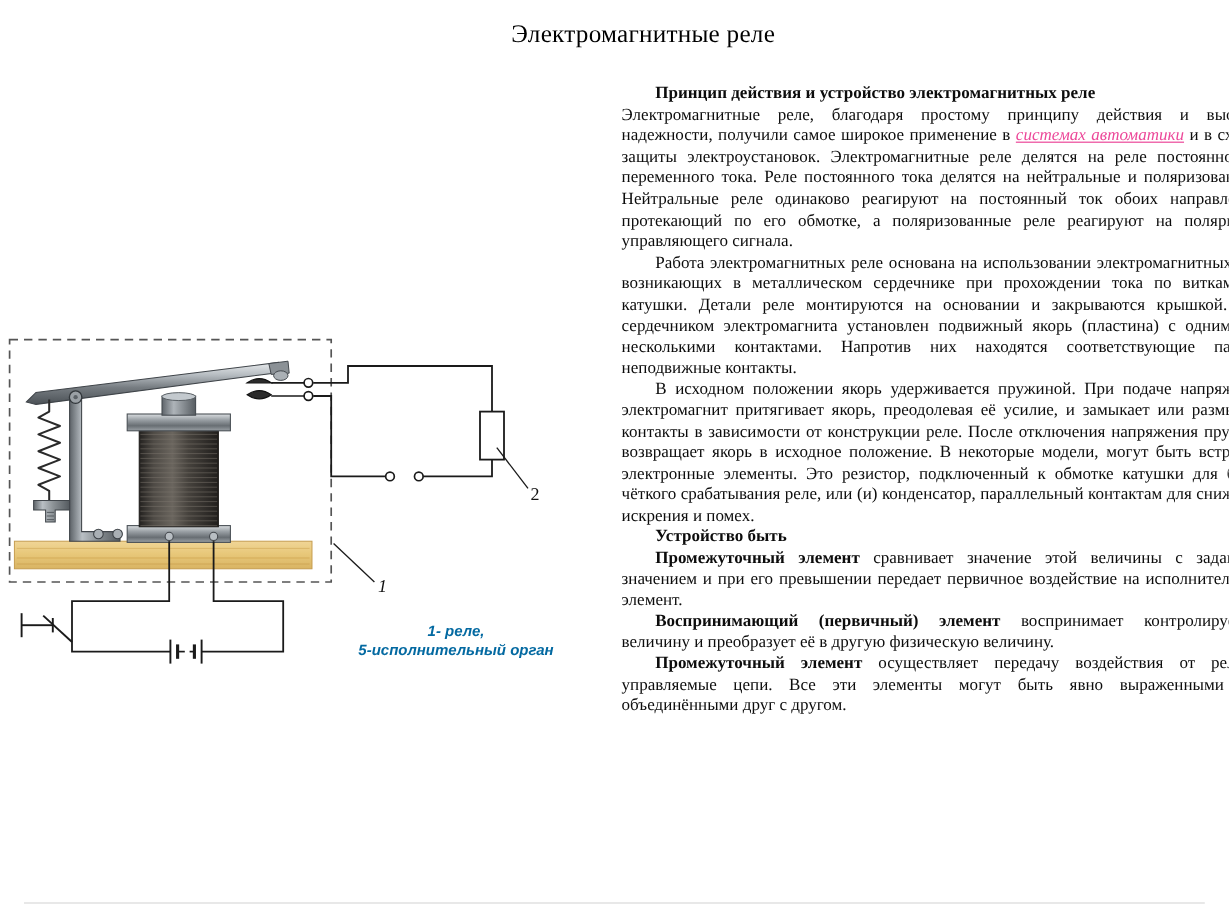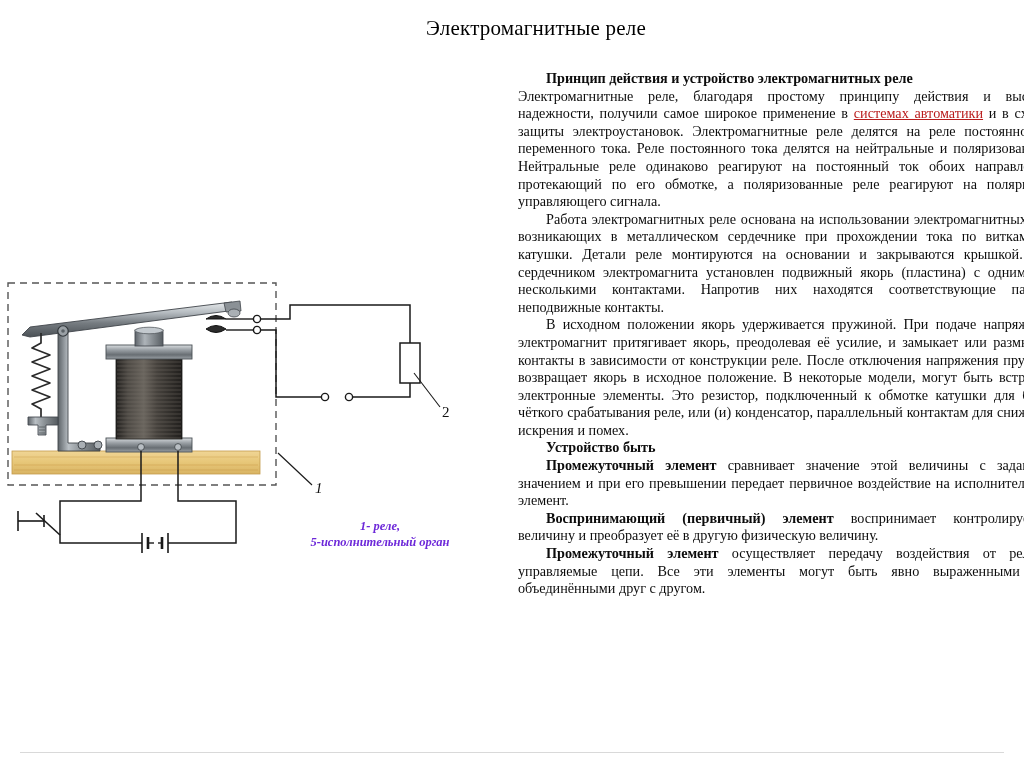--- a/index.html
+++ b/index.html
@@ -52,46 +52,47 @@
   }
   .sect-head {
     font-weight: bold;
     display: block;
     text-indent: 28px;
   }
   .run-in-head {
     font-weight: bold;
   }
   a.inline-link {
-    color: #b91c1c;
+    color: #ec4899;
     text-decoration: underline;
+    font-style: italic;
   }
 
   
   #diagram {
     position: absolute;
     left: 0px;
     top: 275px;
     width: 470px;
     height: 320px;
   }
   #diagram svg { display: block; }
 
   
   #figure-caption {
     position: absolute;
     left: 290px;
     top: 518px;
     width: 180px;
-    font-family: Liberation Serif, serif;
+    font-family: Liberation Sans, sans-serif;
     font-style: italic;
     font-weight: bold;
     font-size: 12.5px;
     line-height: 16px;
-    color: #6d28d9;
+    color: #0369a1;
     text-align: center;
   }
 
   
   #bottom-rule {
     position: absolute;
     left: 20px;
     top: 752px;
     width: 984px;
     height: 1px;

